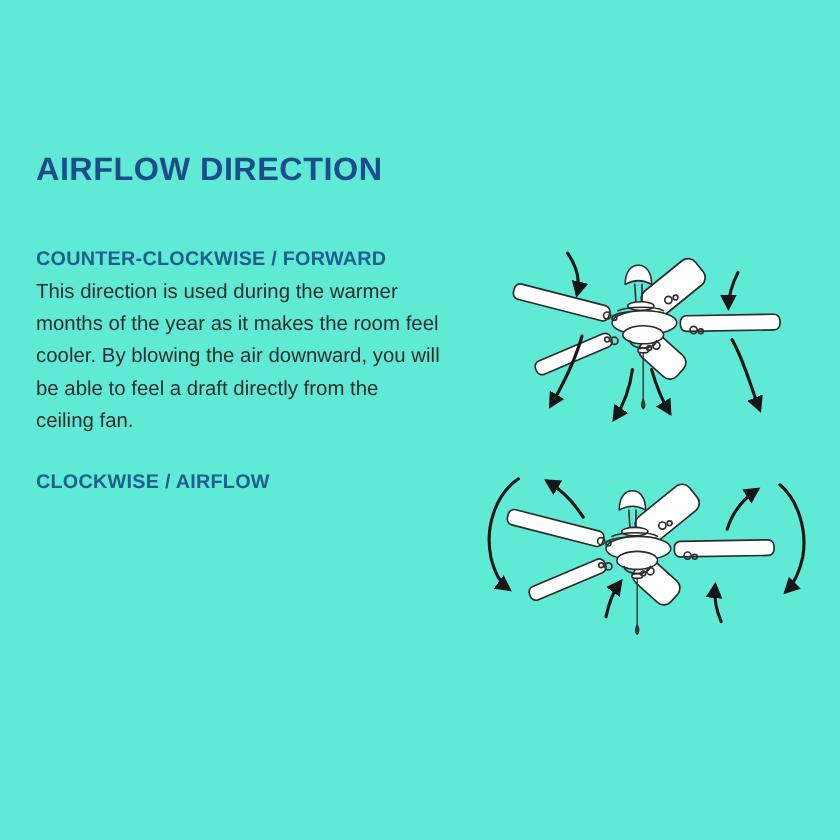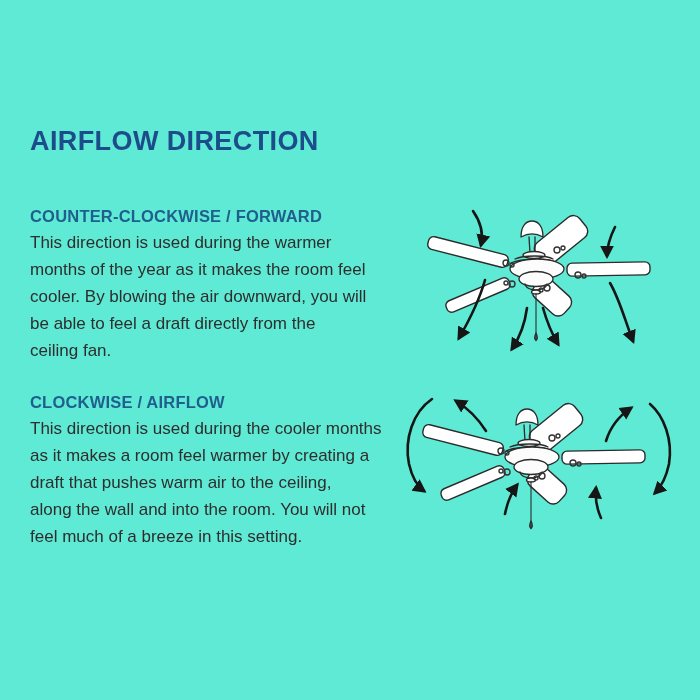--- a/index.html
+++ b/index.html
@@ -25,25 +25,20 @@
   <h1 class="title">AIRFLOW DIRECTION</h1>
 
   <h2 class="heading h-fwd">COUNTER-CLOCKWISE / FORWARD</h2>
   <p class="bodytext b-fwd">This direction is used during the warmer
 months of the year as it makes the room feel
 cooler. By blowing the air downward, you will
 be able to feel a draft directly from the
 ceiling fan.</p>
 
   <h2 class="heading h-rev">CLOCKWISE / AIRFLOW</h2>
-  <p class="bodytext b-rev">This direction is used during the cooler months
-as it makes a room feel warmer by creating a
-draft that pushes warm air to the ceiling,
-along the wall and into the room. You will not
-feel much of a breeze in this setting.</p>
 
   <svg width="0" height="0" style="position:absolute" aria-hidden="true">
     <defs>
       <marker id="ah" markerWidth="6" markerHeight="6" refX="4" refY="3" orient="auto" markerUnits="strokeWidth">
         <path d="M0,0.3 L5.2,3 L0,5.7 Z" fill="#161616"></path>
       </marker>
       <g id="fanart" stroke="#2b2b2b" fill="none" stroke-width="1.3" stroke-linejoin="round" stroke-linecap="round">
 
         <g fill="#ffffff" stroke-width="1.4">
           <rect x="-41" y="-6.5" width="82" height="13" rx="5" transform="translate(68,57) rotate(14.4)"></rect>

